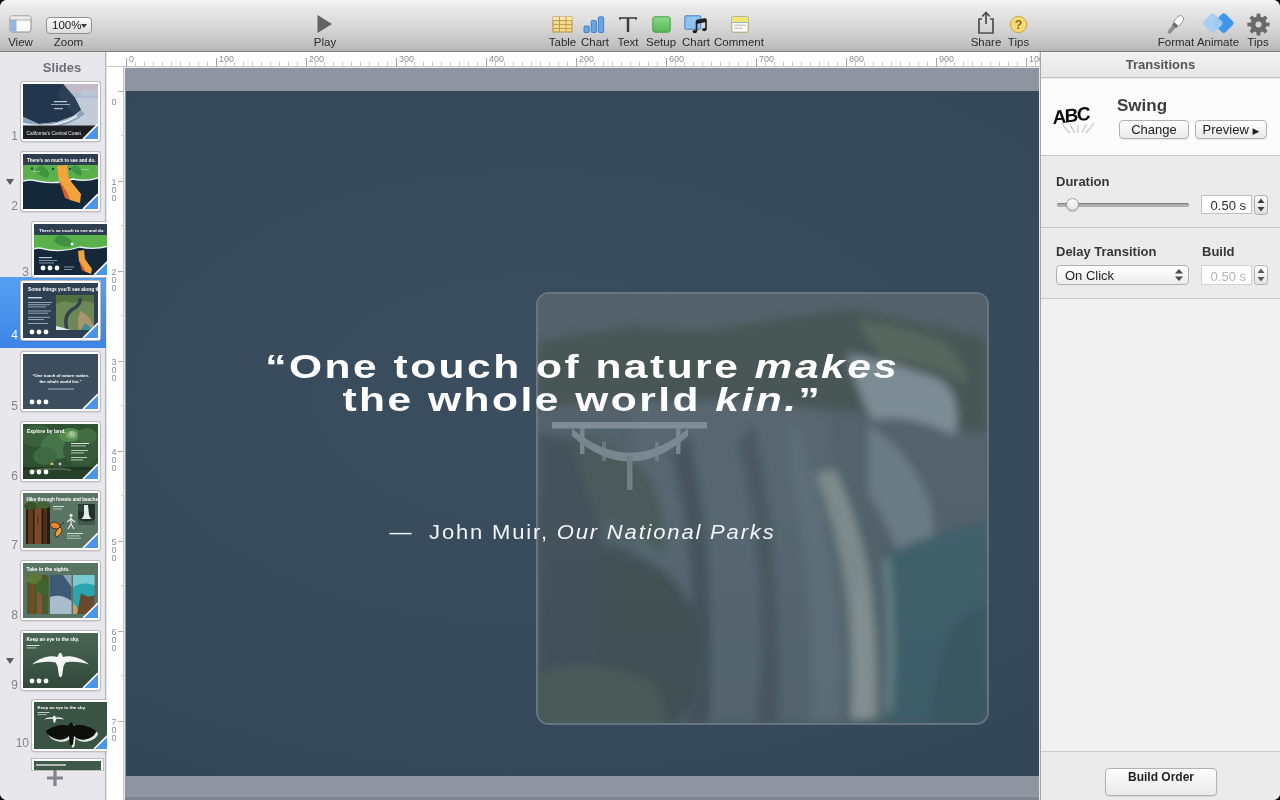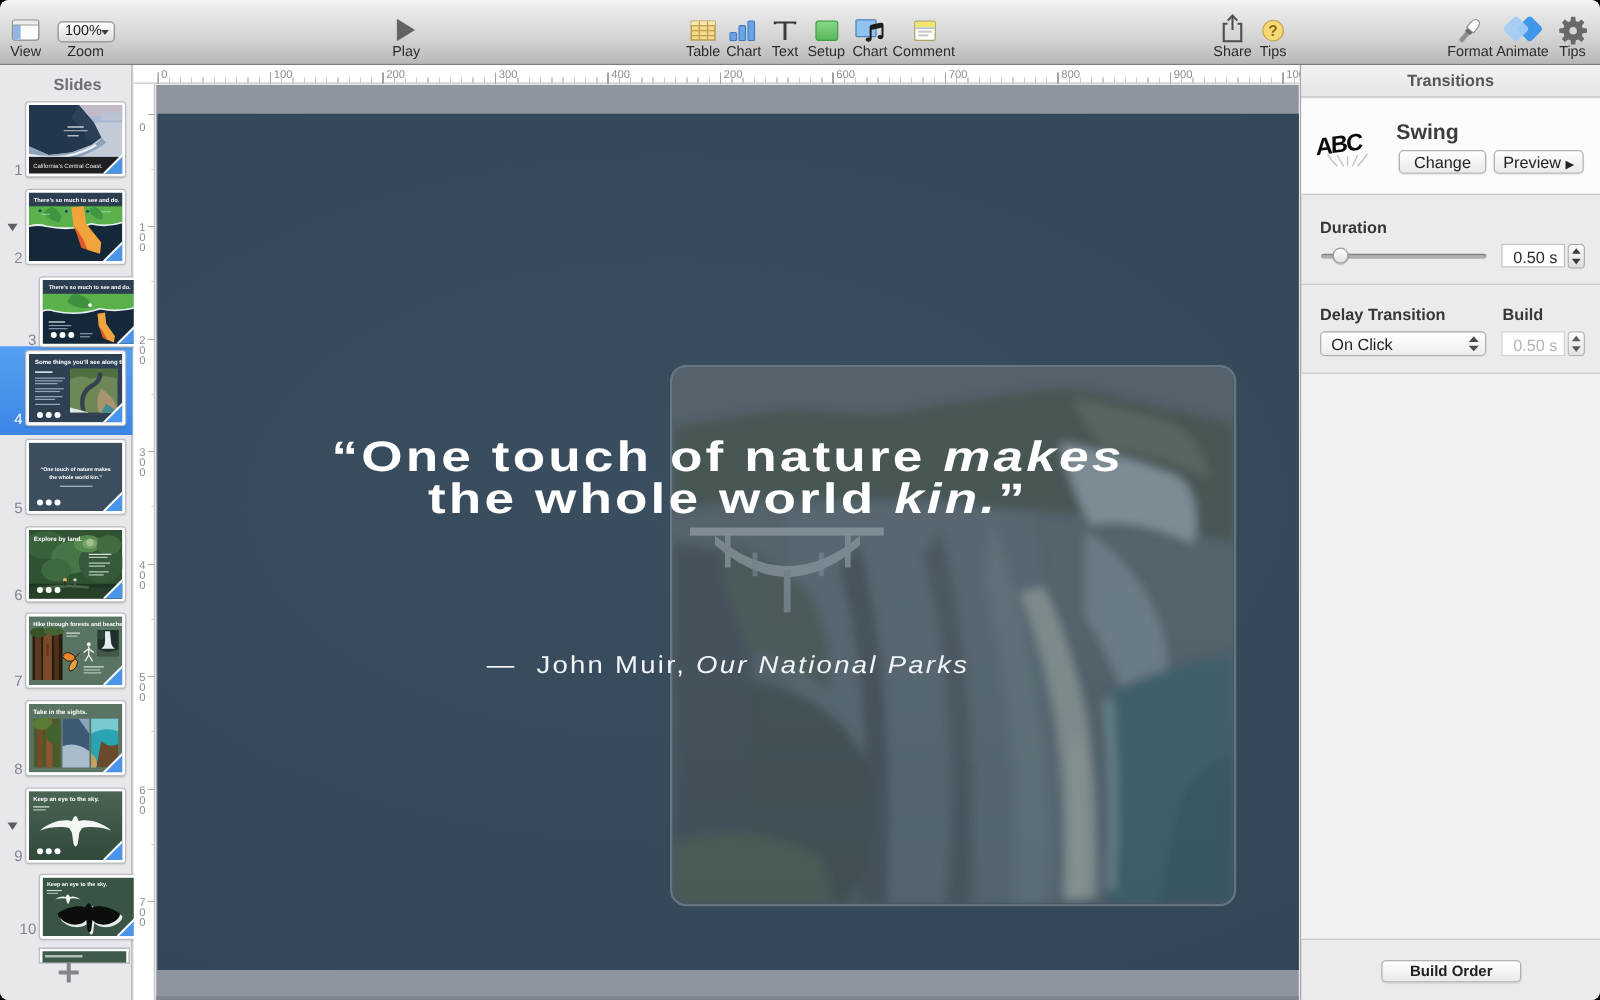--- a/index.html
+++ b/index.html
@@ -553,15 +553,15 @@
           <linearGradient id="gst2" x1="0" y1="0" x2="0" y2="1">
             <stop offset="0" stop-color="#fff"></stop>
             <stop offset="1" stop-color="#e2e2e2"></stop>
           </linearGradient>
         </defs>
       <polygon points="7,3.5 10.5,8 3.5,8" fill="#5a5a5a"></polygon>
       <polygon points="7,16.5 10.5,12 3.5,12" fill="#5a5a5a"></polygon>
     </svg>
     <div class="pdiv" style="top:246px"></div>
     <div class="pdiv" style="top:699px;background:#cccccc"></div>
-    <div class="btn" style="left:64px;top:716px;width:112px;height:18px;font-size:12px;font-weight:bold;line-height:16px">Build Order</div>
+    <div class="btn" style="left:64px;top:716px;width:112px;height:28px;font-size:12px;font-weight:bold;line-height:16px">Build Order</div>
   </div>
 </div>
 
 </body></html>

